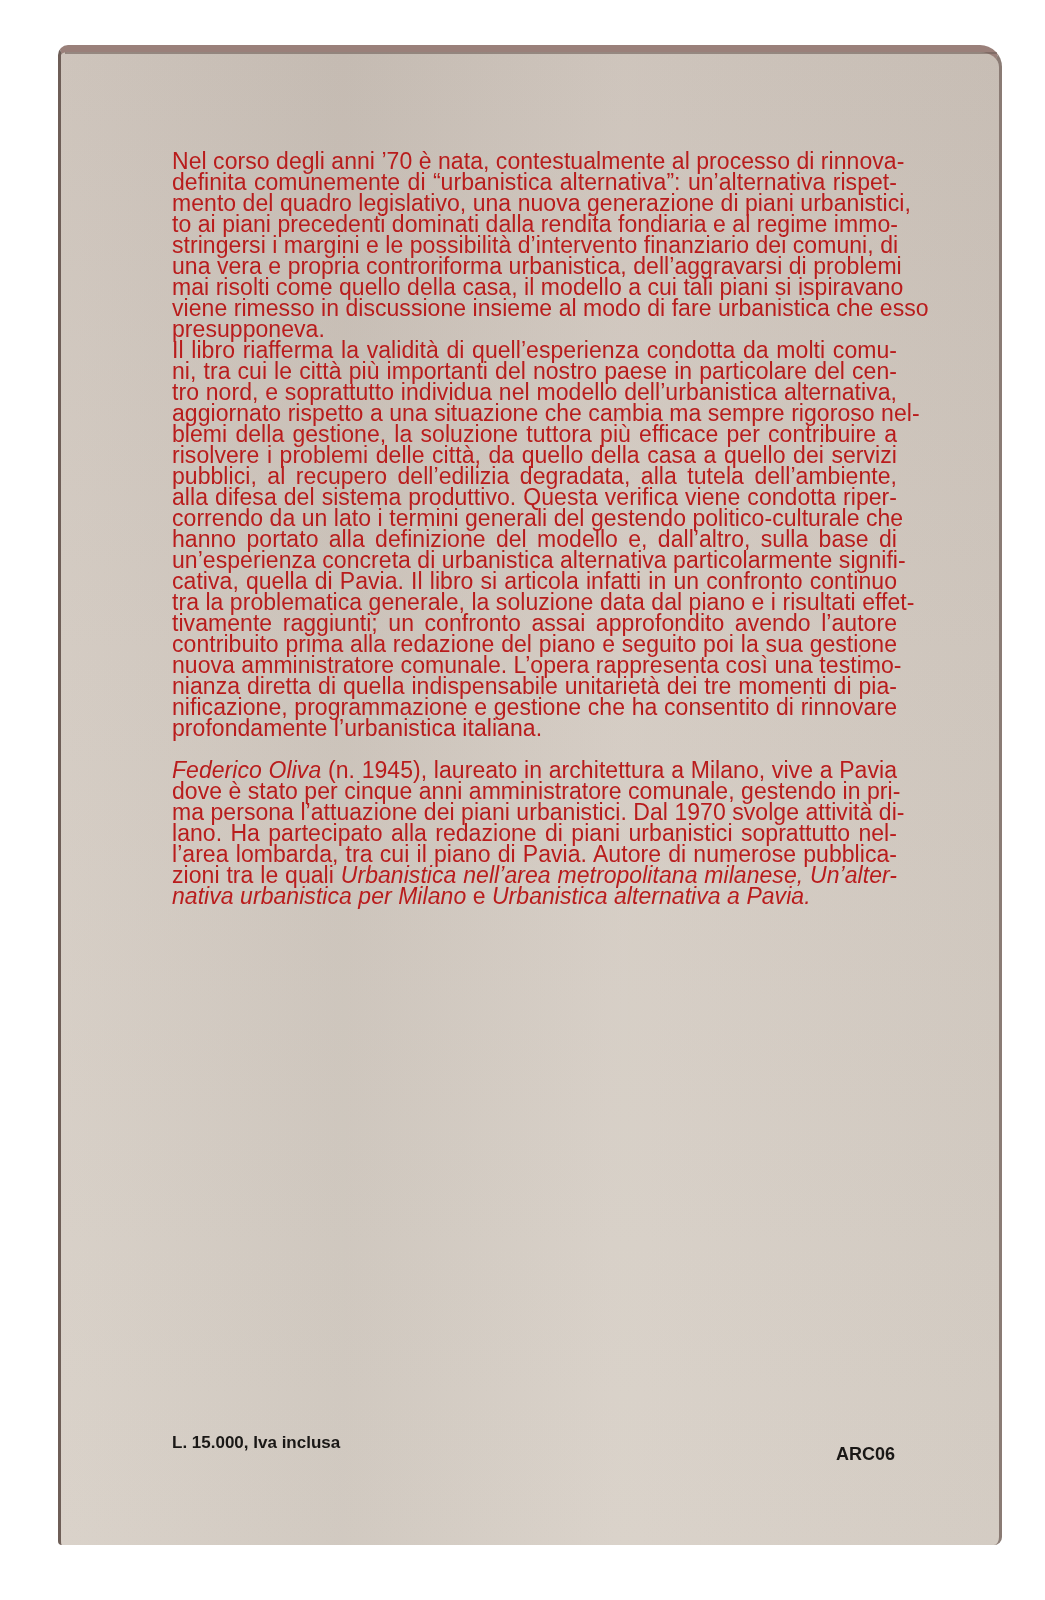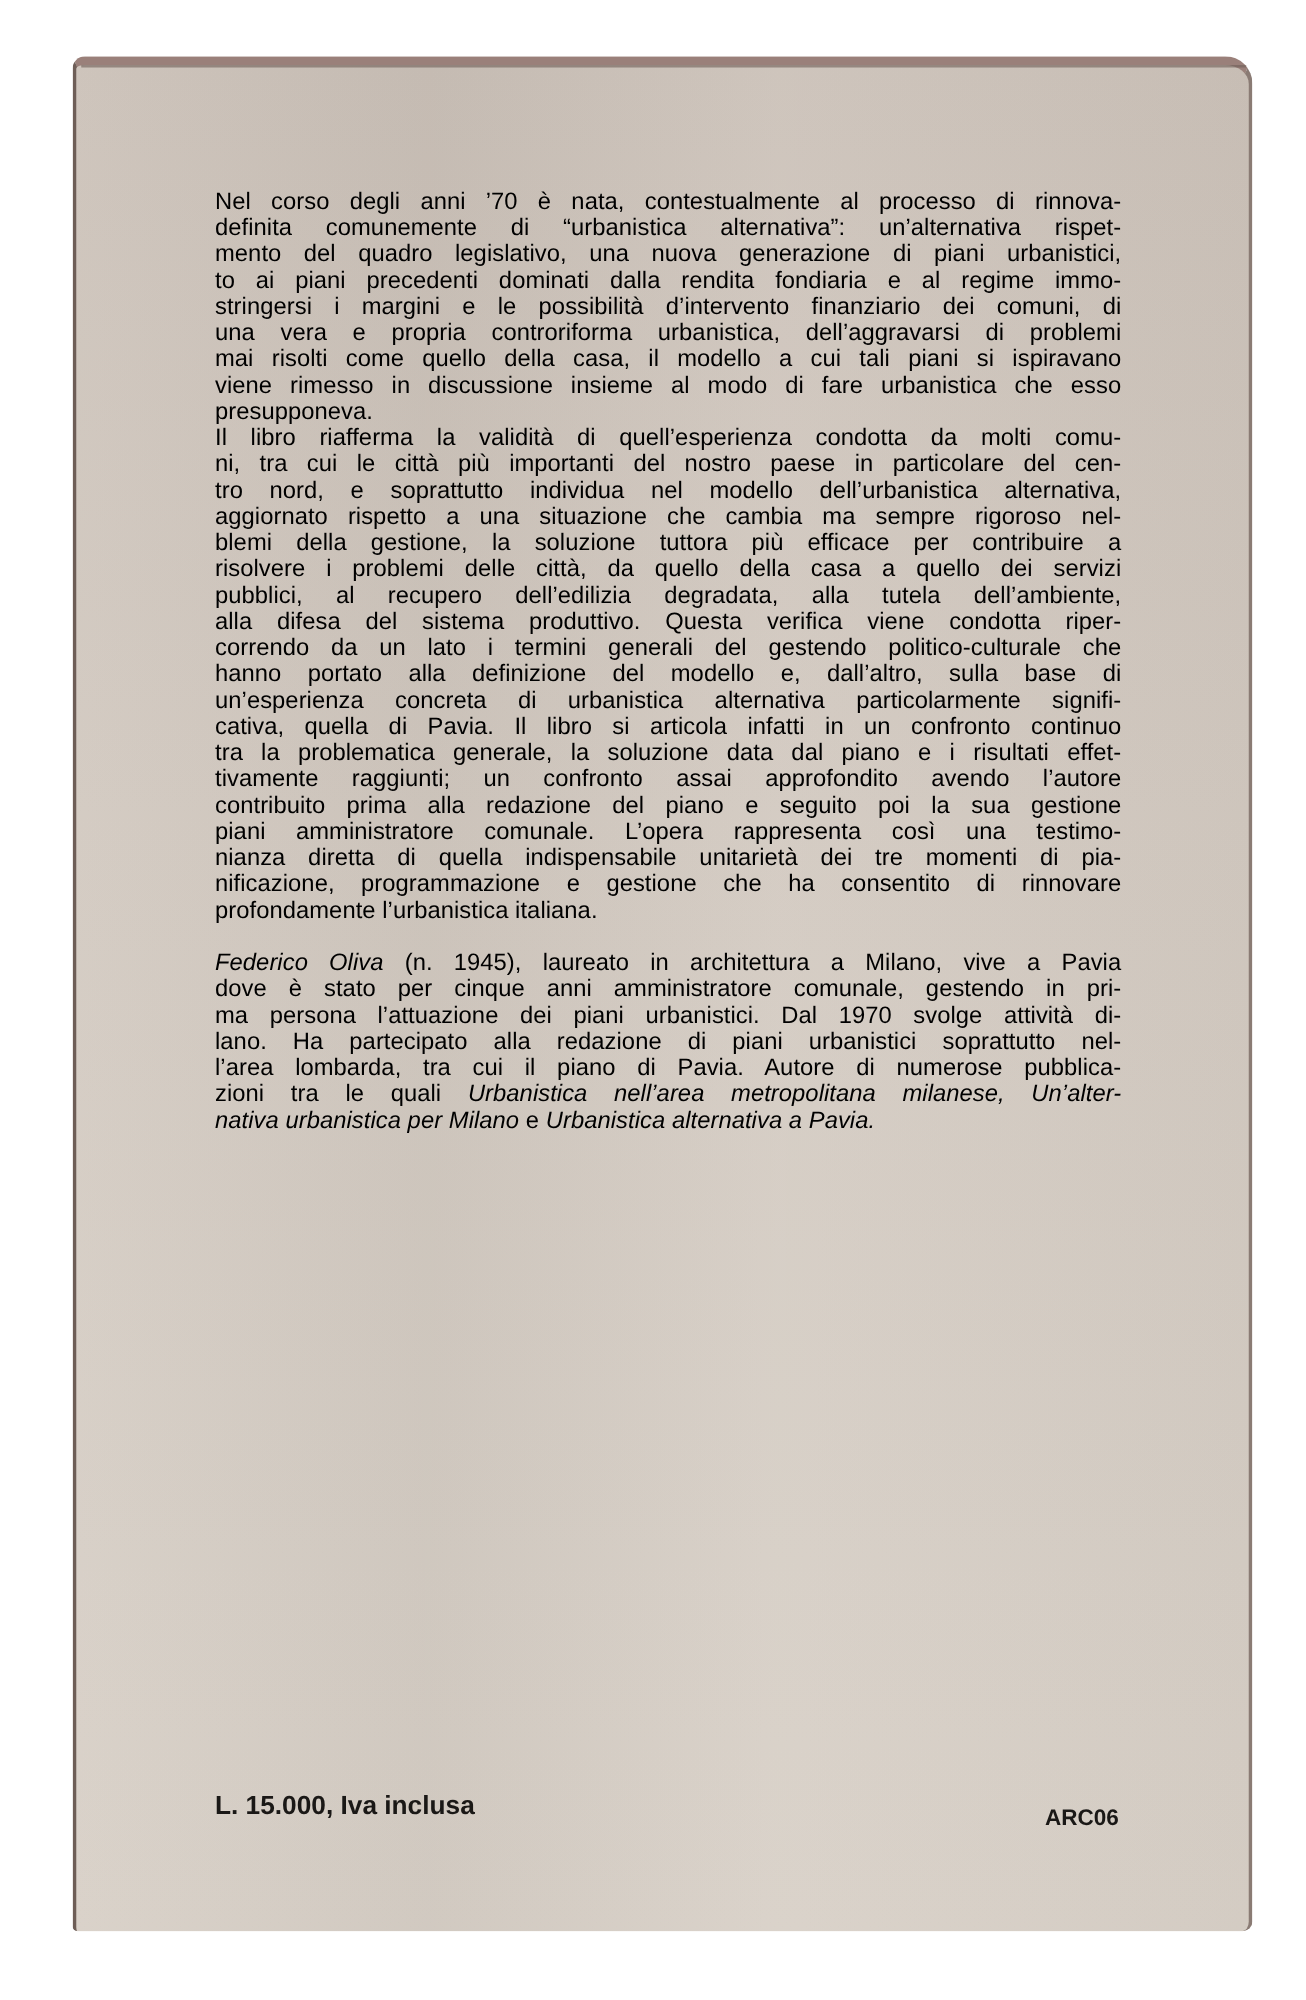--- a/index.html
+++ b/index.html
@@ -37,23 +37,23 @@
     height: 2px;
     background: #6f5f58;
     opacity: 0.6;
   }
   .text-column {
     position: absolute;
     left: 114px;
     top: 106px;
     width: 725px;
     font-family: "Liberation Sans", sans-serif;
-    font-size: 19px;
+    font-size: 23px;
     line-height: 21px;
-    color: #000000;
+    color: #b91c1c;
     letter-spacing: 0.05px;
   }
   .line {
     display: block;
     white-space: nowrap;
     text-align: justify;
     text-align-last: justify;
     height: 21px;
   }
   .line.last {
@@ -64,21 +64,21 @@
   }
   .italic {
     font-style: italic;
   }
   .footer-price {
     position: absolute;
     left: 114px;
     top: 1375px;
     font-family: "Liberation Sans", sans-serif;
     font-weight: bold;
-    font-size: 21px;
+    font-size: 17px;
     color: #1a1816;
   }
   .footer-code {
     position: absolute;
     right: 118px;
     top: 1387px;
     font-family: "Liberation Sans", sans-serif;
     font-weight: bold;
     font-size: 18px;
     color: #1a1816;
@@ -112,21 +112,21 @@
     <span class="line">risolvere i problemi delle città, da quello della casa a quello dei servizi</span>
     <span class="line">pubblici, al recupero dell’edilizia degradata, alla tutela dell’ambiente,</span>
     <span class="line">alla difesa del sistema produttivo. Questa verifica viene condotta riper-</span>
     <span class="line">correndo da un lato i termini generali del gestendo politico-culturale che</span>
     <span class="line">hanno portato alla definizione del modello e, dall’altro, sulla base di</span>
     <span class="line">un’esperienza concreta di urbanistica alternativa particolarmente signifi-</span>
     <span class="line">cativa, quella di Pavia. Il libro si articola infatti in un confronto continuo</span>
     <span class="line">tra la problematica generale, la soluzione data dal piano e i risultati effet-</span>
     <span class="line">tivamente raggiunti; un confronto assai approfondito avendo l’autore</span>
     <span class="line">contribuito prima alla redazione del piano e seguito poi la sua gestione</span>
-    <span class="line">piani amministratore comunale. L’opera rappresenta così una testimo-</span>
+    <span class="line">nuova amministratore comunale. L’opera rappresenta così una testimo-</span>
     <span class="line">nianza diretta di quella indispensabile unitarietà dei tre momenti di pia-</span>
     <span class="line">nificazione, programmazione e gestione che ha consentito di rinnovare</span>
     <span class="line last">profondamente l’urbanistica italiana.</span>
   </div>
   <div class="para-gap"></div>
   <div>
     <span class="line"><span class="italic">Federico Oliva</span><span> (n. 1945), laureato in architettura a Milano, vive a Pavia</span></span>
     <span class="line">dove è stato per cinque anni amministratore comunale, gestendo in pri-</span>
     <span class="line">ma persona l’attuazione dei piani urbanistici. Dal 1970 svolge attività di-</span>
     <span class="line">lano. Ha partecipato alla redazione di piani urbanistici soprattutto nel-</span>

